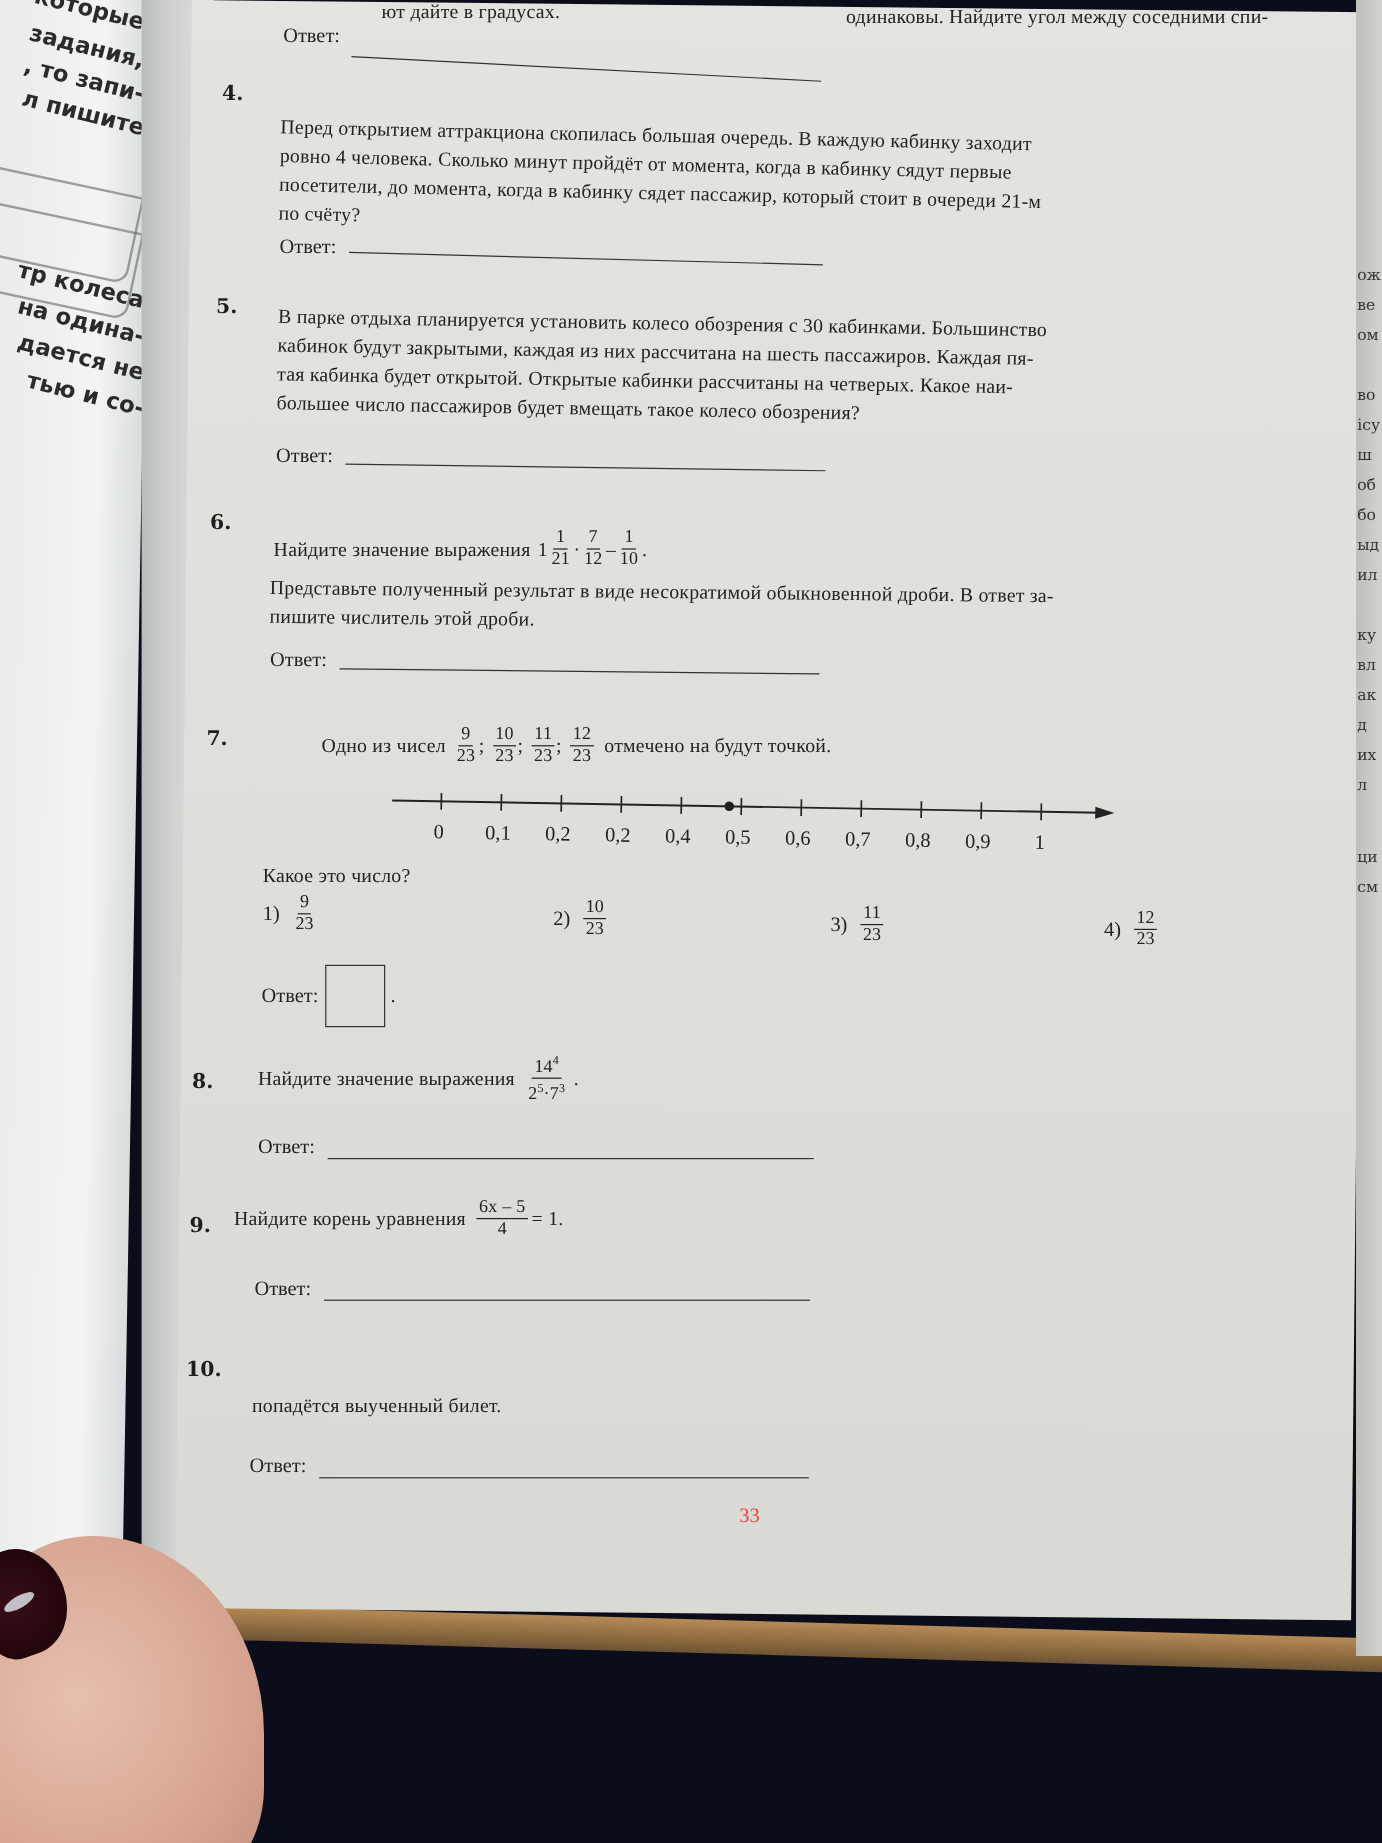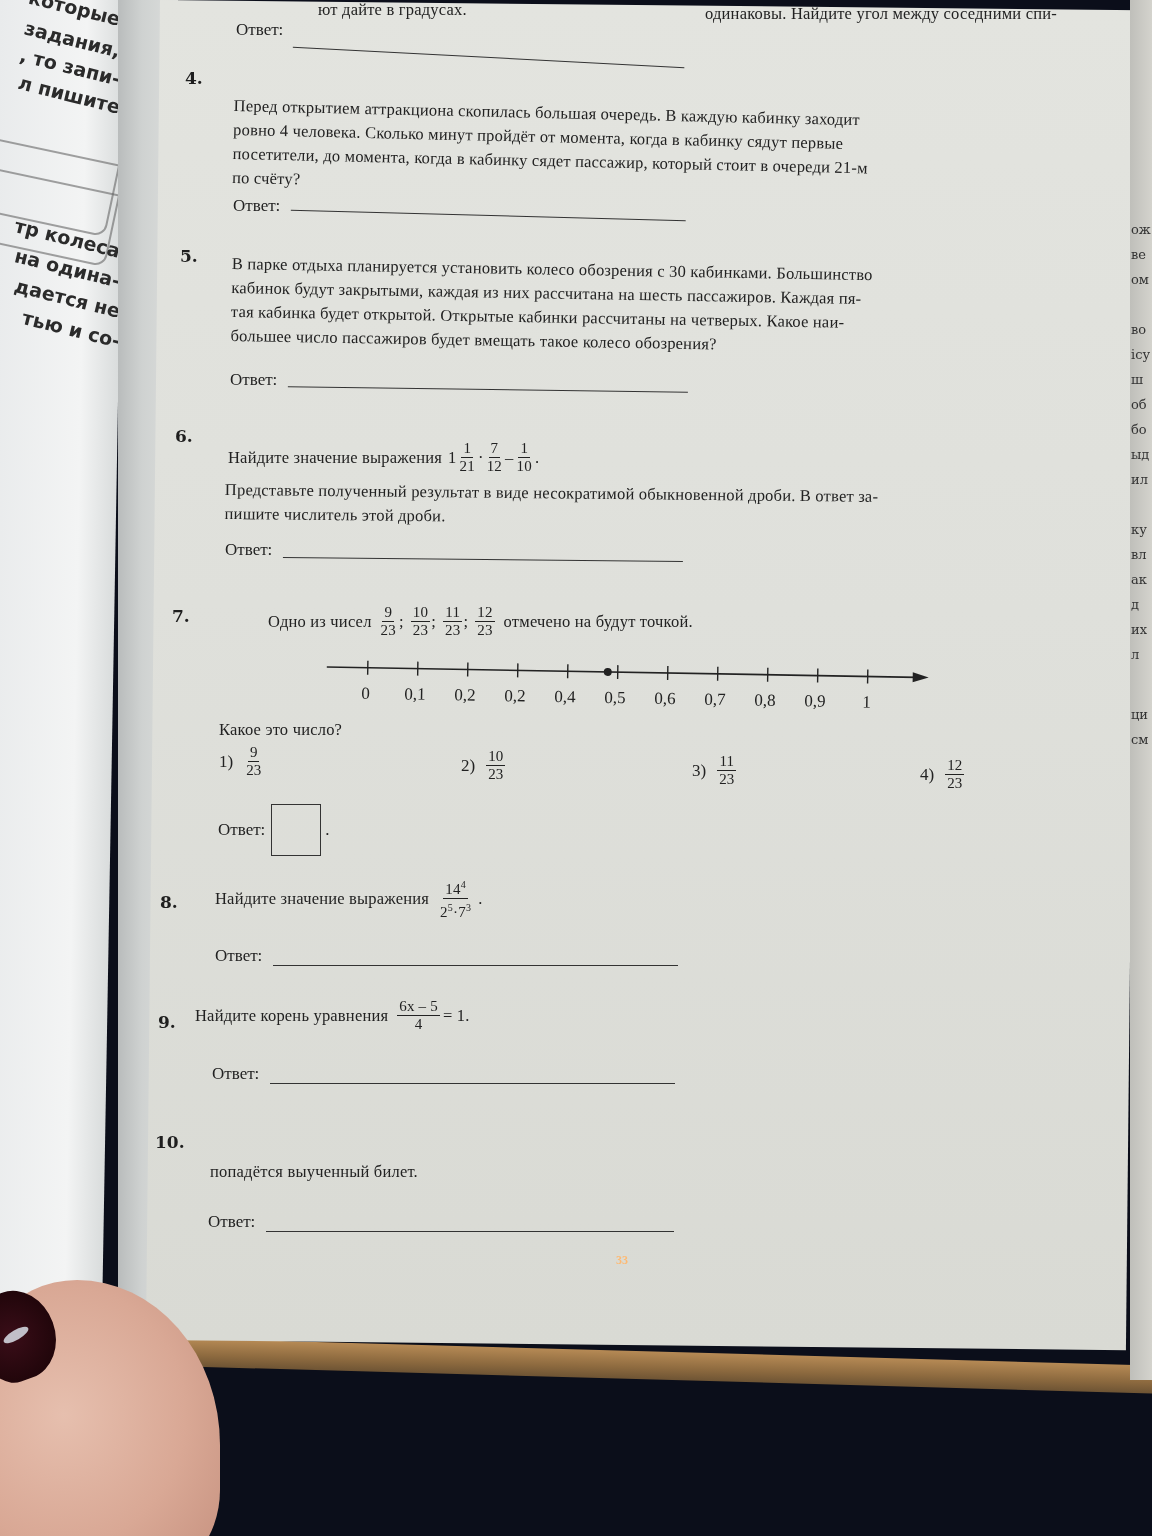--- a/index.html
+++ b/index.html
@@ -77,21 +77,21 @@
   }
   .frac {
     display:inline-flex; flex-direction:column; align-items:center; vertical-align:middle;
     font-size:15px; line-height:17px; margin:0 1px;
   }
   .frac .n { border-bottom:1.2px solid #222; padding:0 2px; }
   .frac .d { padding:0 2px;text-align:center; }
   sup { font-size:10px; }
   .numline { position:absolute; left:170px; top:655px; width:620px; height:60px; }
   .opt { position:absolute; font-family:"Liberation Serif", serif; font-size:17px; }
-  .pagenum { position:absolute; font-family:"Liberation Serif", serif; font-size:12px; color:#fdba74;font-weight:bold; }
+  .pagenum { position:absolute; font-family:"Liberation Serif", serif; font-size:17px; color:#ef4444; }
 </style>
 </head>
 <body>
 
 <div class="left-page"></div>
 <div>
   <div class="left-frag" style="top:8px">которые</div>
   <div class="left-frag" style="top:40px">задания,</div>
   <div class="left-frag" style="top:68px">, то запи-</div>
   <div class="left-frag" style="top:96px">л пишите</div>

